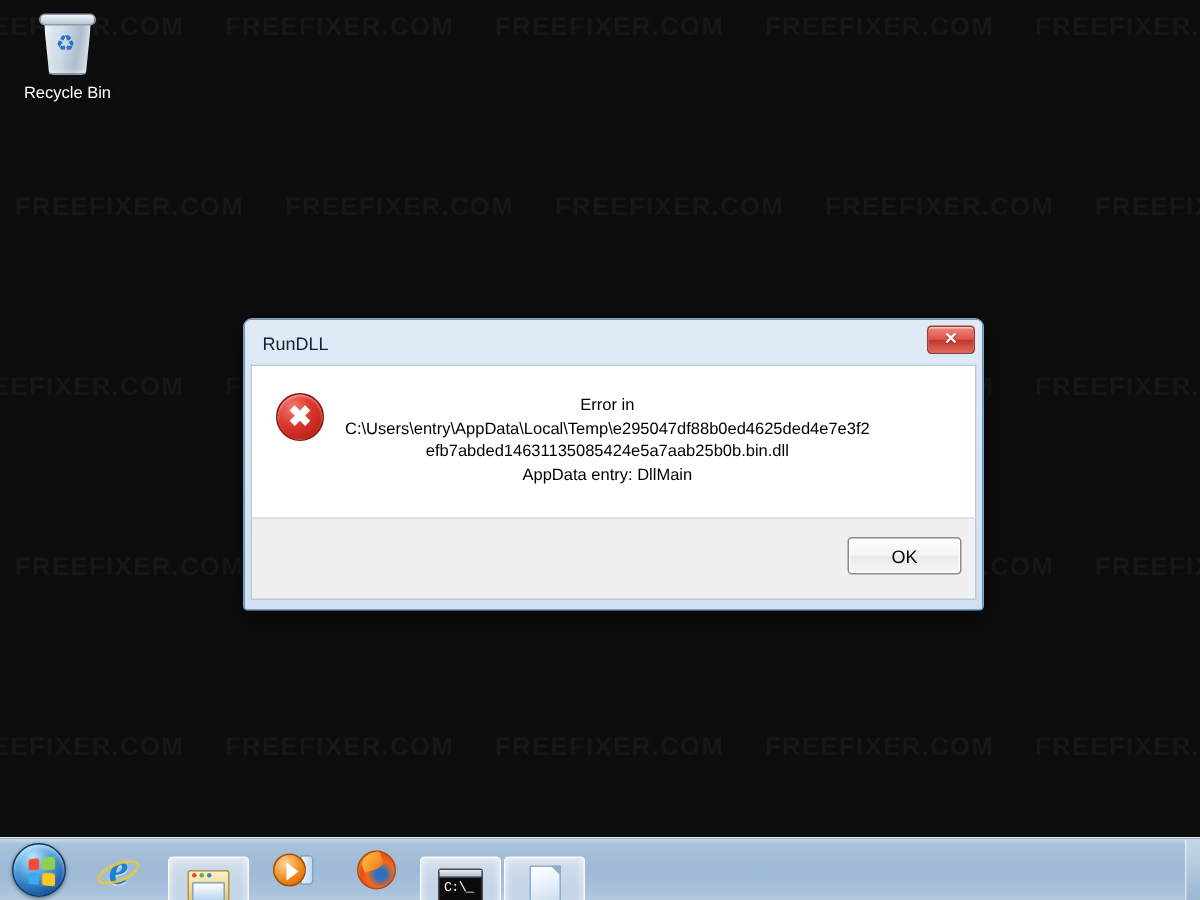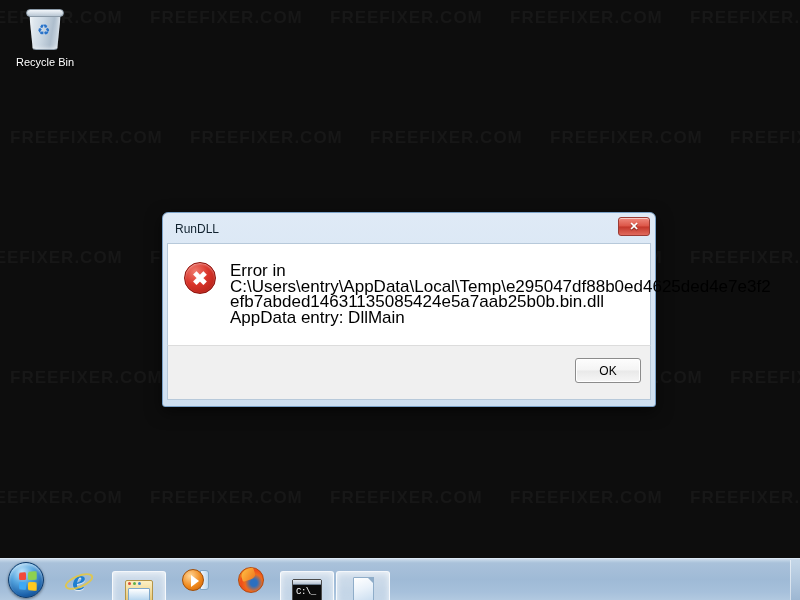--- a/index.html
+++ b/index.html
@@ -148,38 +148,39 @@
   #error-icon .glyph {
     position: absolute;
     inset: 0;
     color: #ffffff;
     font-size: 19px;
     font-weight: bold;
     line-height: 31px;
     text-align: center;
   }
   #message-text {
-    font-size: 17px;
+    font-size: 11px;
     color: #000000;
     line-height: 15.5px;
     padding-top: 1px;
     word-break: break-all;
+    text-align: center;
   }
   #message-text div { white-space: nowrap; }
   #dialog-footer {
     background: #f0f0f0;
     border: 1px solid #b7c9da;
     border-top: 1px solid #dcdcdc;
     height: 55px;
     position: relative;
   }
   #ok-button {
     position: absolute;
     right: 9px; top: 12px;
-    width: 66px; height: 25px;
+    width: 76px; height: 25px;
     font-family: "Liberation Sans", sans-serif;
     font-size: 12px;
     color: #000000;
     background: linear-gradient(180deg,#fdfdfd 0%, #f4f4f4 48%, #e9e9e9 52%, #f6f6f6 100%);
     border: 1px solid #8c8c8c;
     border-radius: 3px;
     cursor: pointer;
     box-shadow: 0 0 0 1px #ffffff inset;
   }
 

